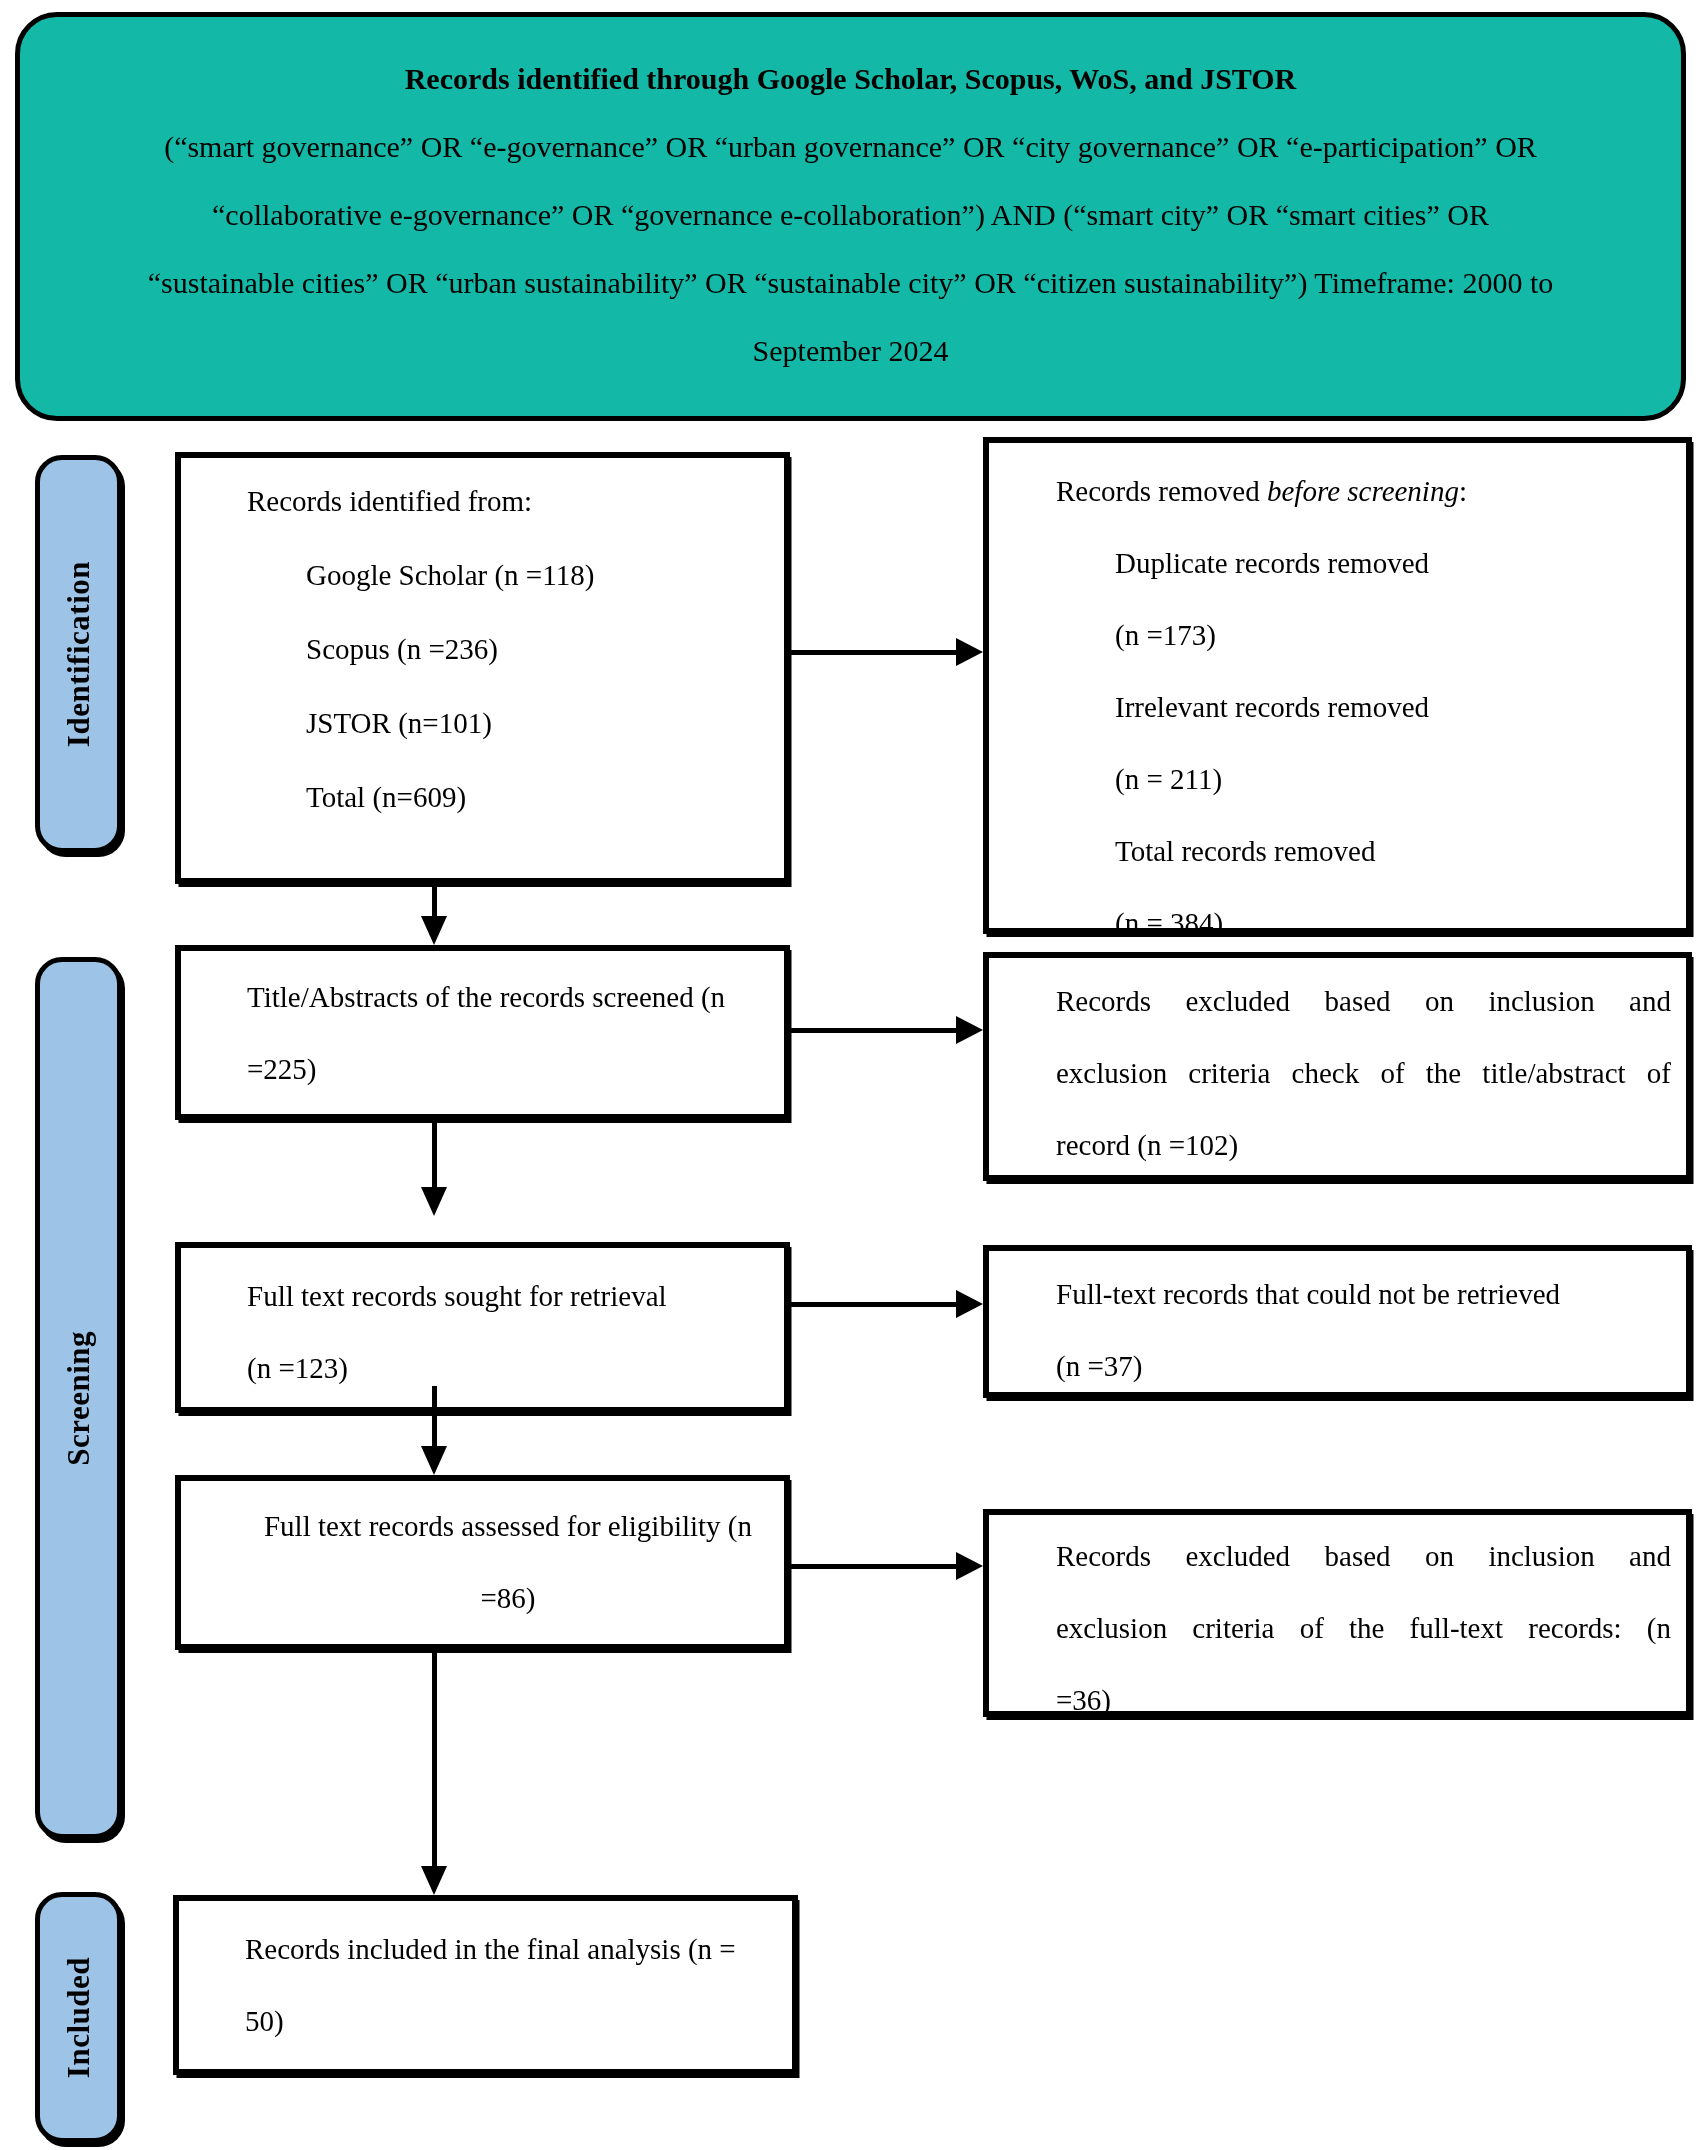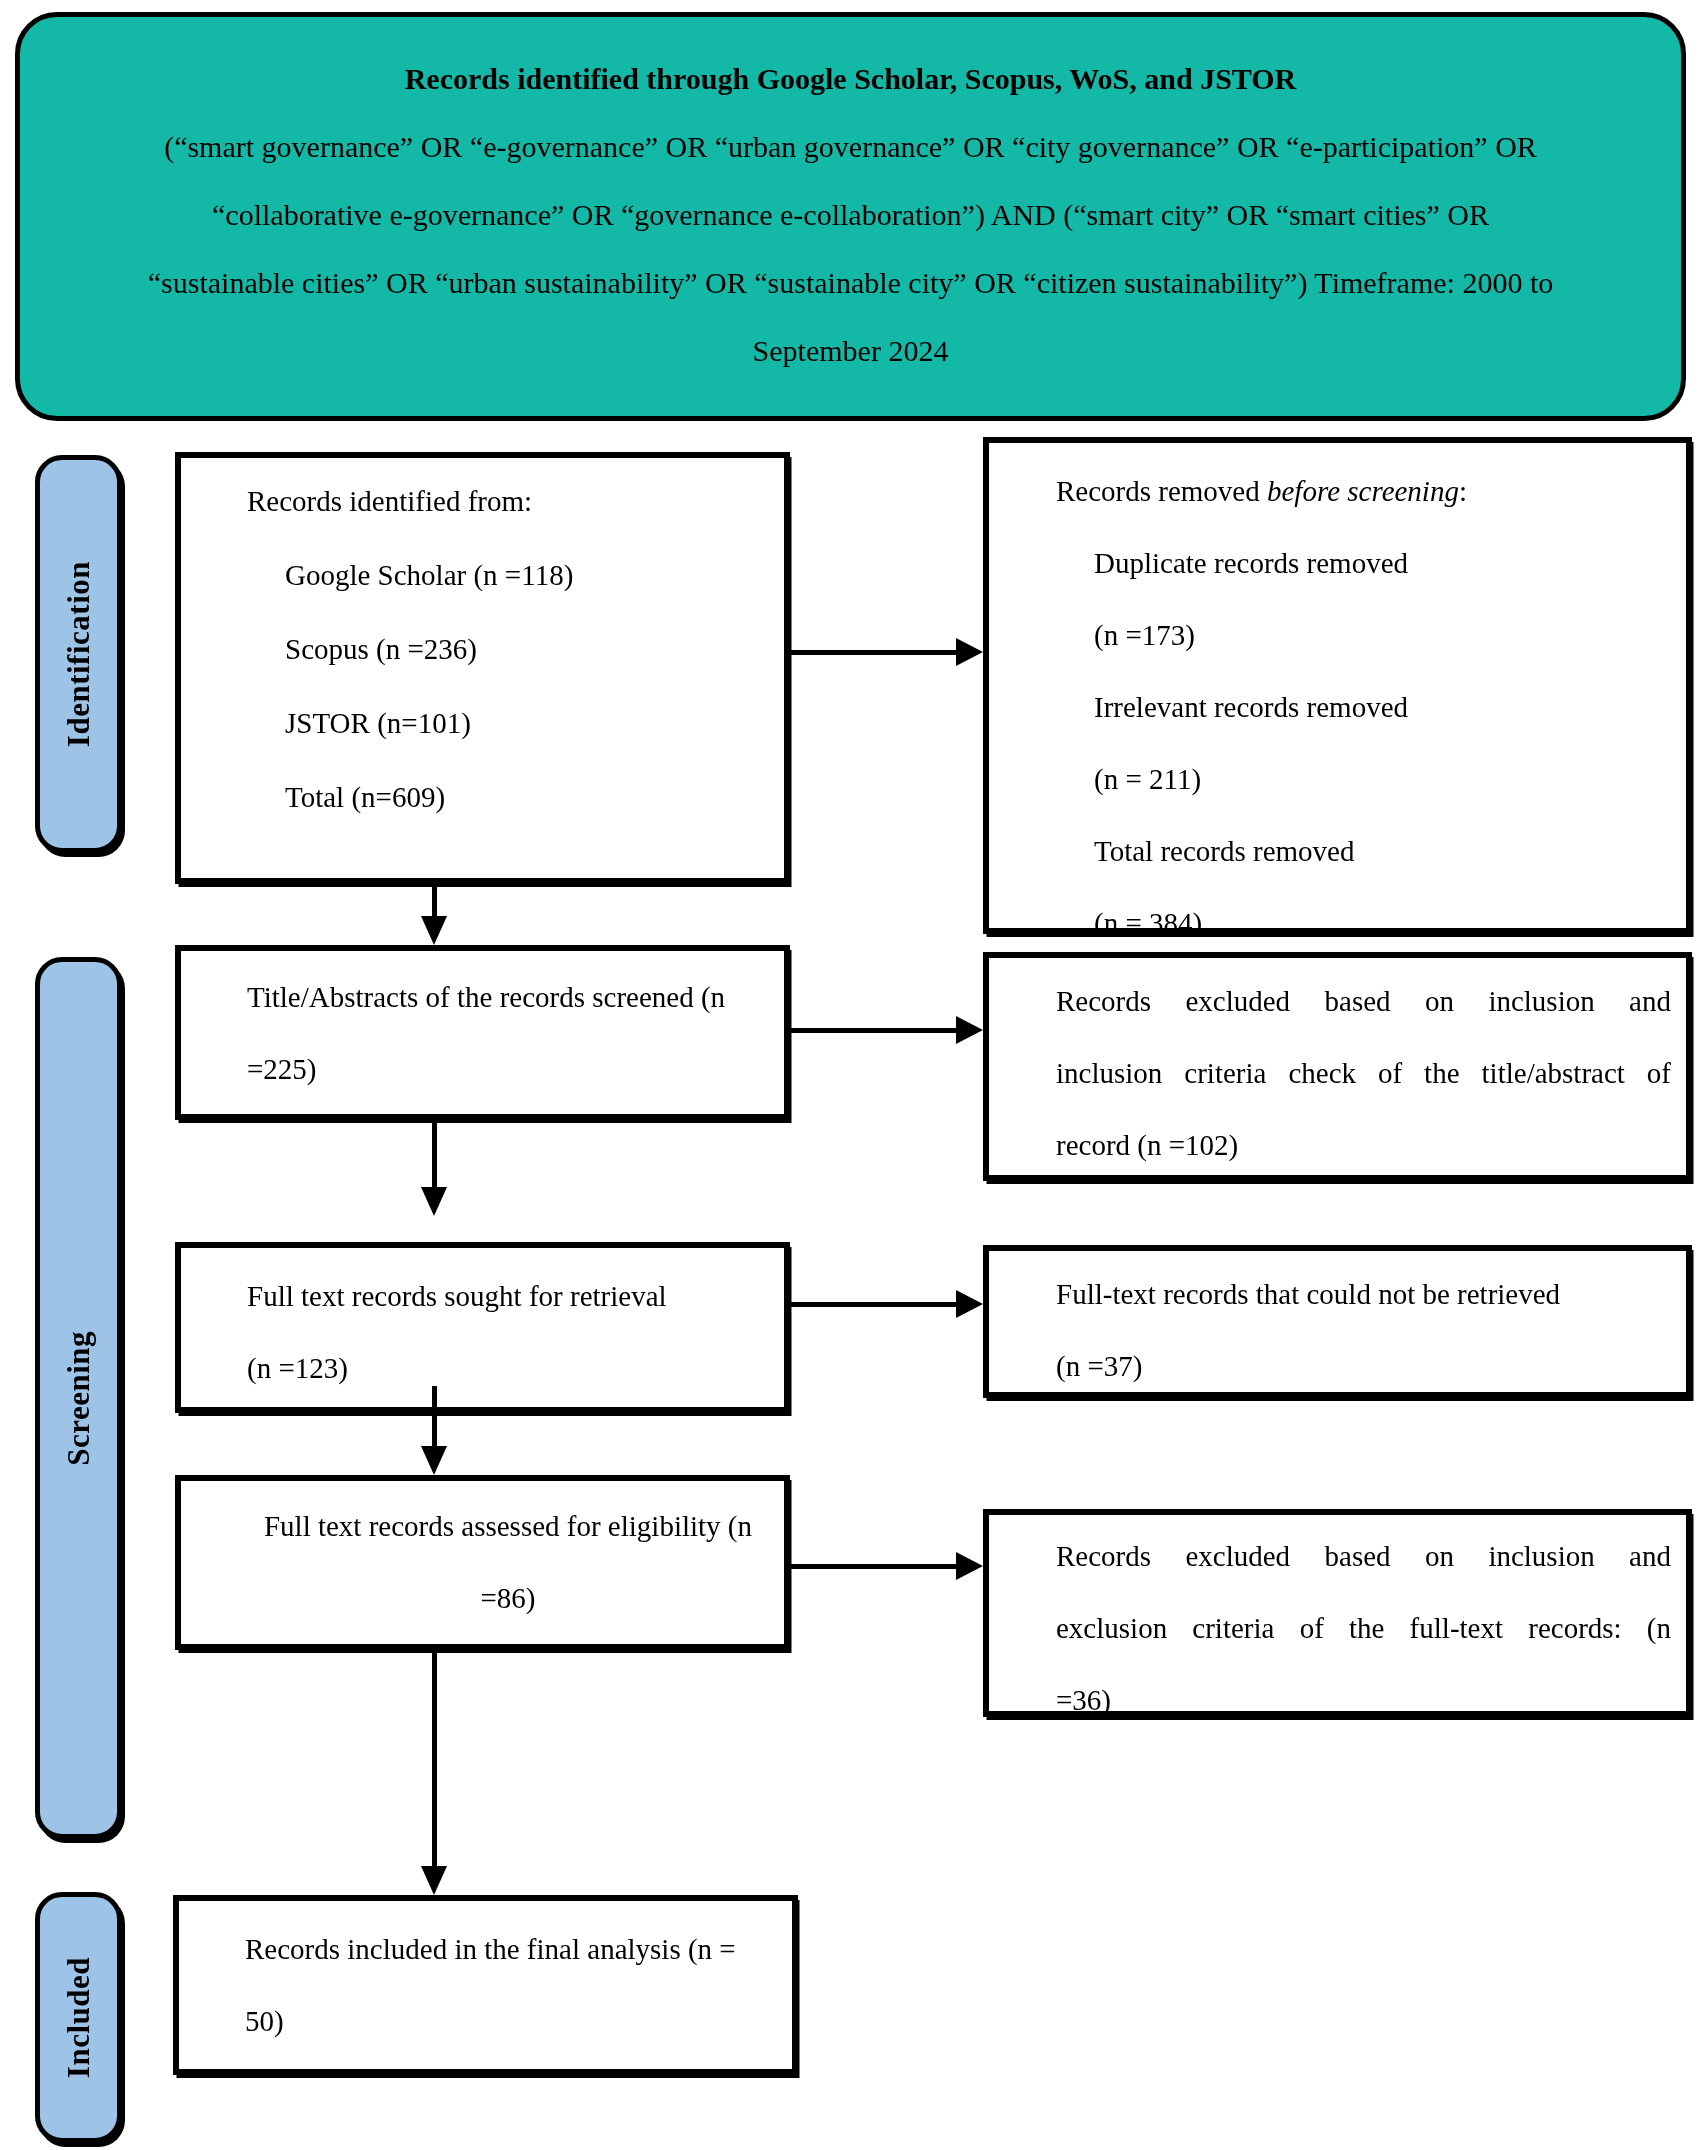--- a/index.html
+++ b/index.html
@@ -22,21 +22,21 @@
   .stage span{writing-mode:vertical-rl;transform:rotate(180deg);
               font-weight:bold;font-size:31px;letter-spacing:0.5px;white-space:nowrap;}
 
   
   .box{position:absolute;box-sizing:border-box;background:#fff;
        border:6.4px solid #000;box-shadow:2.5px 4px 0 -1px #000;
        overflow:hidden;font-size:29px;padding-left:40px;}
   .pad{padding-right:15px;}
   .lh150 div{line-height:74px;}
   .lh145 div{line-height:72px;}
-  .ind{margin-left:38px;}
+  .ind{margin-left:59px;}
   .just{text-align:justify;text-align-last:justify;}
   .jlast{text-align:left;}
   .nw{white-space:nowrap;}
 
   
   .vline{position:absolute;width:5.4px;background:#000;}
   .vhead{position:absolute;width:0;height:0;
          border-left:13.3px solid transparent;border-right:13.3px solid transparent;
          border-top:29px solid #000;}
   .hline{position:absolute;height:5.4px;background:#000;}
@@ -93,21 +93,21 @@
   <div class="box lh145" style="left:175px;top:945px;width:615px;height:175px;">
     <div class="pad" style="padding-top:10px;padding-left:26px;">
       <div class="nw">Title/Abstracts of the records screened (n</div>
       <div class="nw">=225)</div>
     </div>
   </div>
 
   <div class="box lh145" style="left:983px;top:952px;width:709px;height:229px;">
     <div class="pad" style="padding-top:7px;padding-left:27px;">
       <div class="just">Records excluded based on inclusion and</div>
-      <div class="just">inclusion criteria check of the title/abstract of</div>
+      <div class="just">exclusion criteria check of the title/abstract of</div>
       <div class="jlast nw">record (n =102)</div>
     </div>
   </div>
 
   <div class="box lh145" style="left:175px;top:1242px;width:615px;height:171px;">
     <div class="pad" style="padding-top:12.4px;padding-left:26px;">
       <div class="nw">Full text records sought for retrieval</div>
       <div class="nw">(n =123)</div>
     </div>
   </div>

